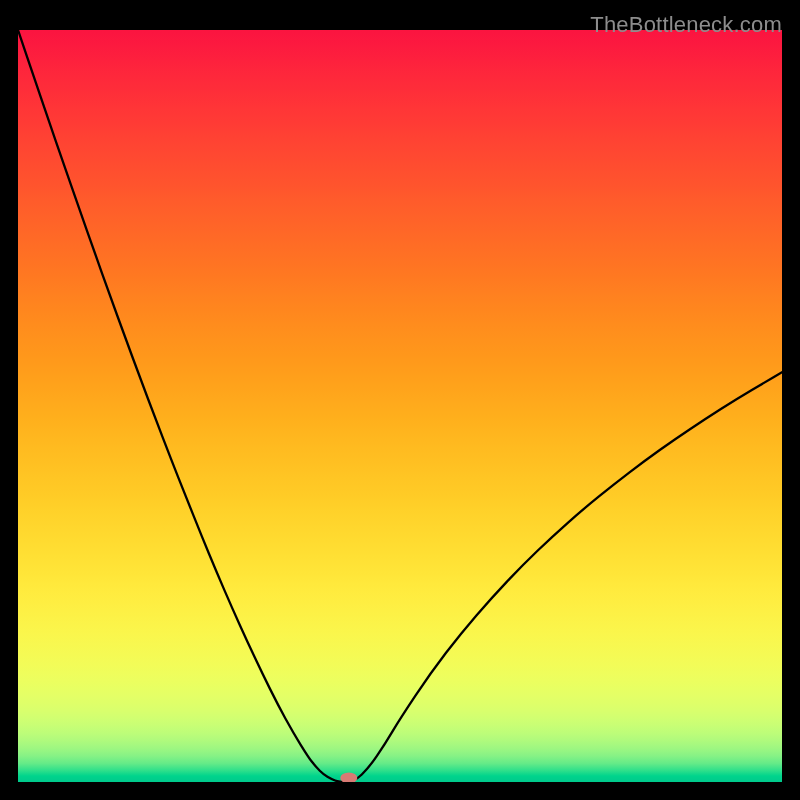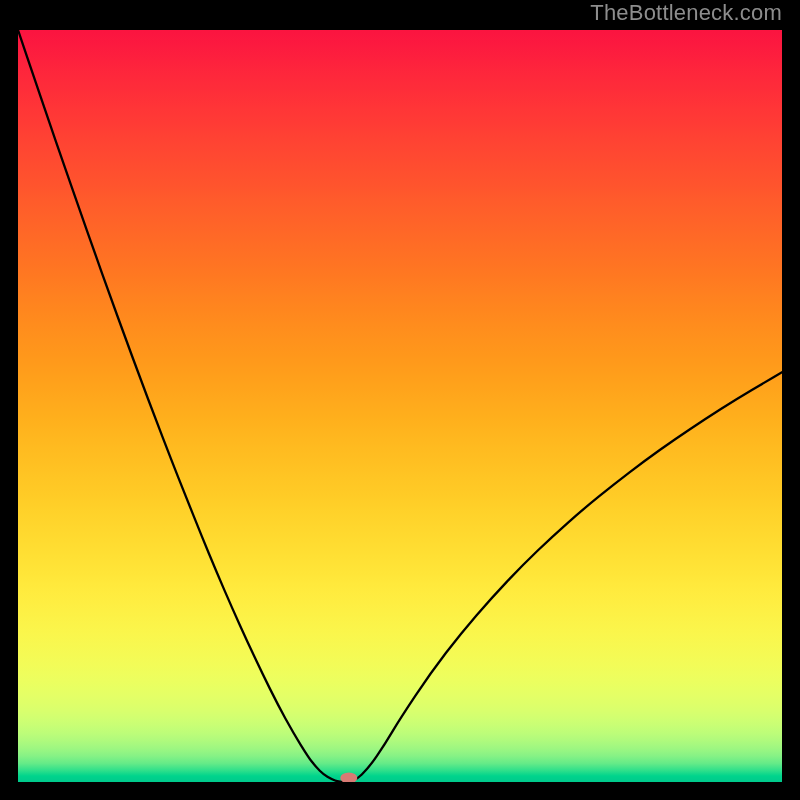--- a/index.html
+++ b/index.html
@@ -12,21 +12,21 @@
     font-family: Arial, Helvetica, sans-serif;
   }
   .outer {
     position: relative;
     width: 800px;
     height: 800px;
     background: #000;
   }
   .watermark {
     position: absolute;
-    top: 0;
+    top: 12px;
     right: 18px;
     color: #8d8d8d;
     font-size: 22px;
     font-weight: 500;
     letter-spacing: 0.2px;
     z-index: 5;
   }
   .plot-wrap {
     position: absolute;
     left: 18px;

